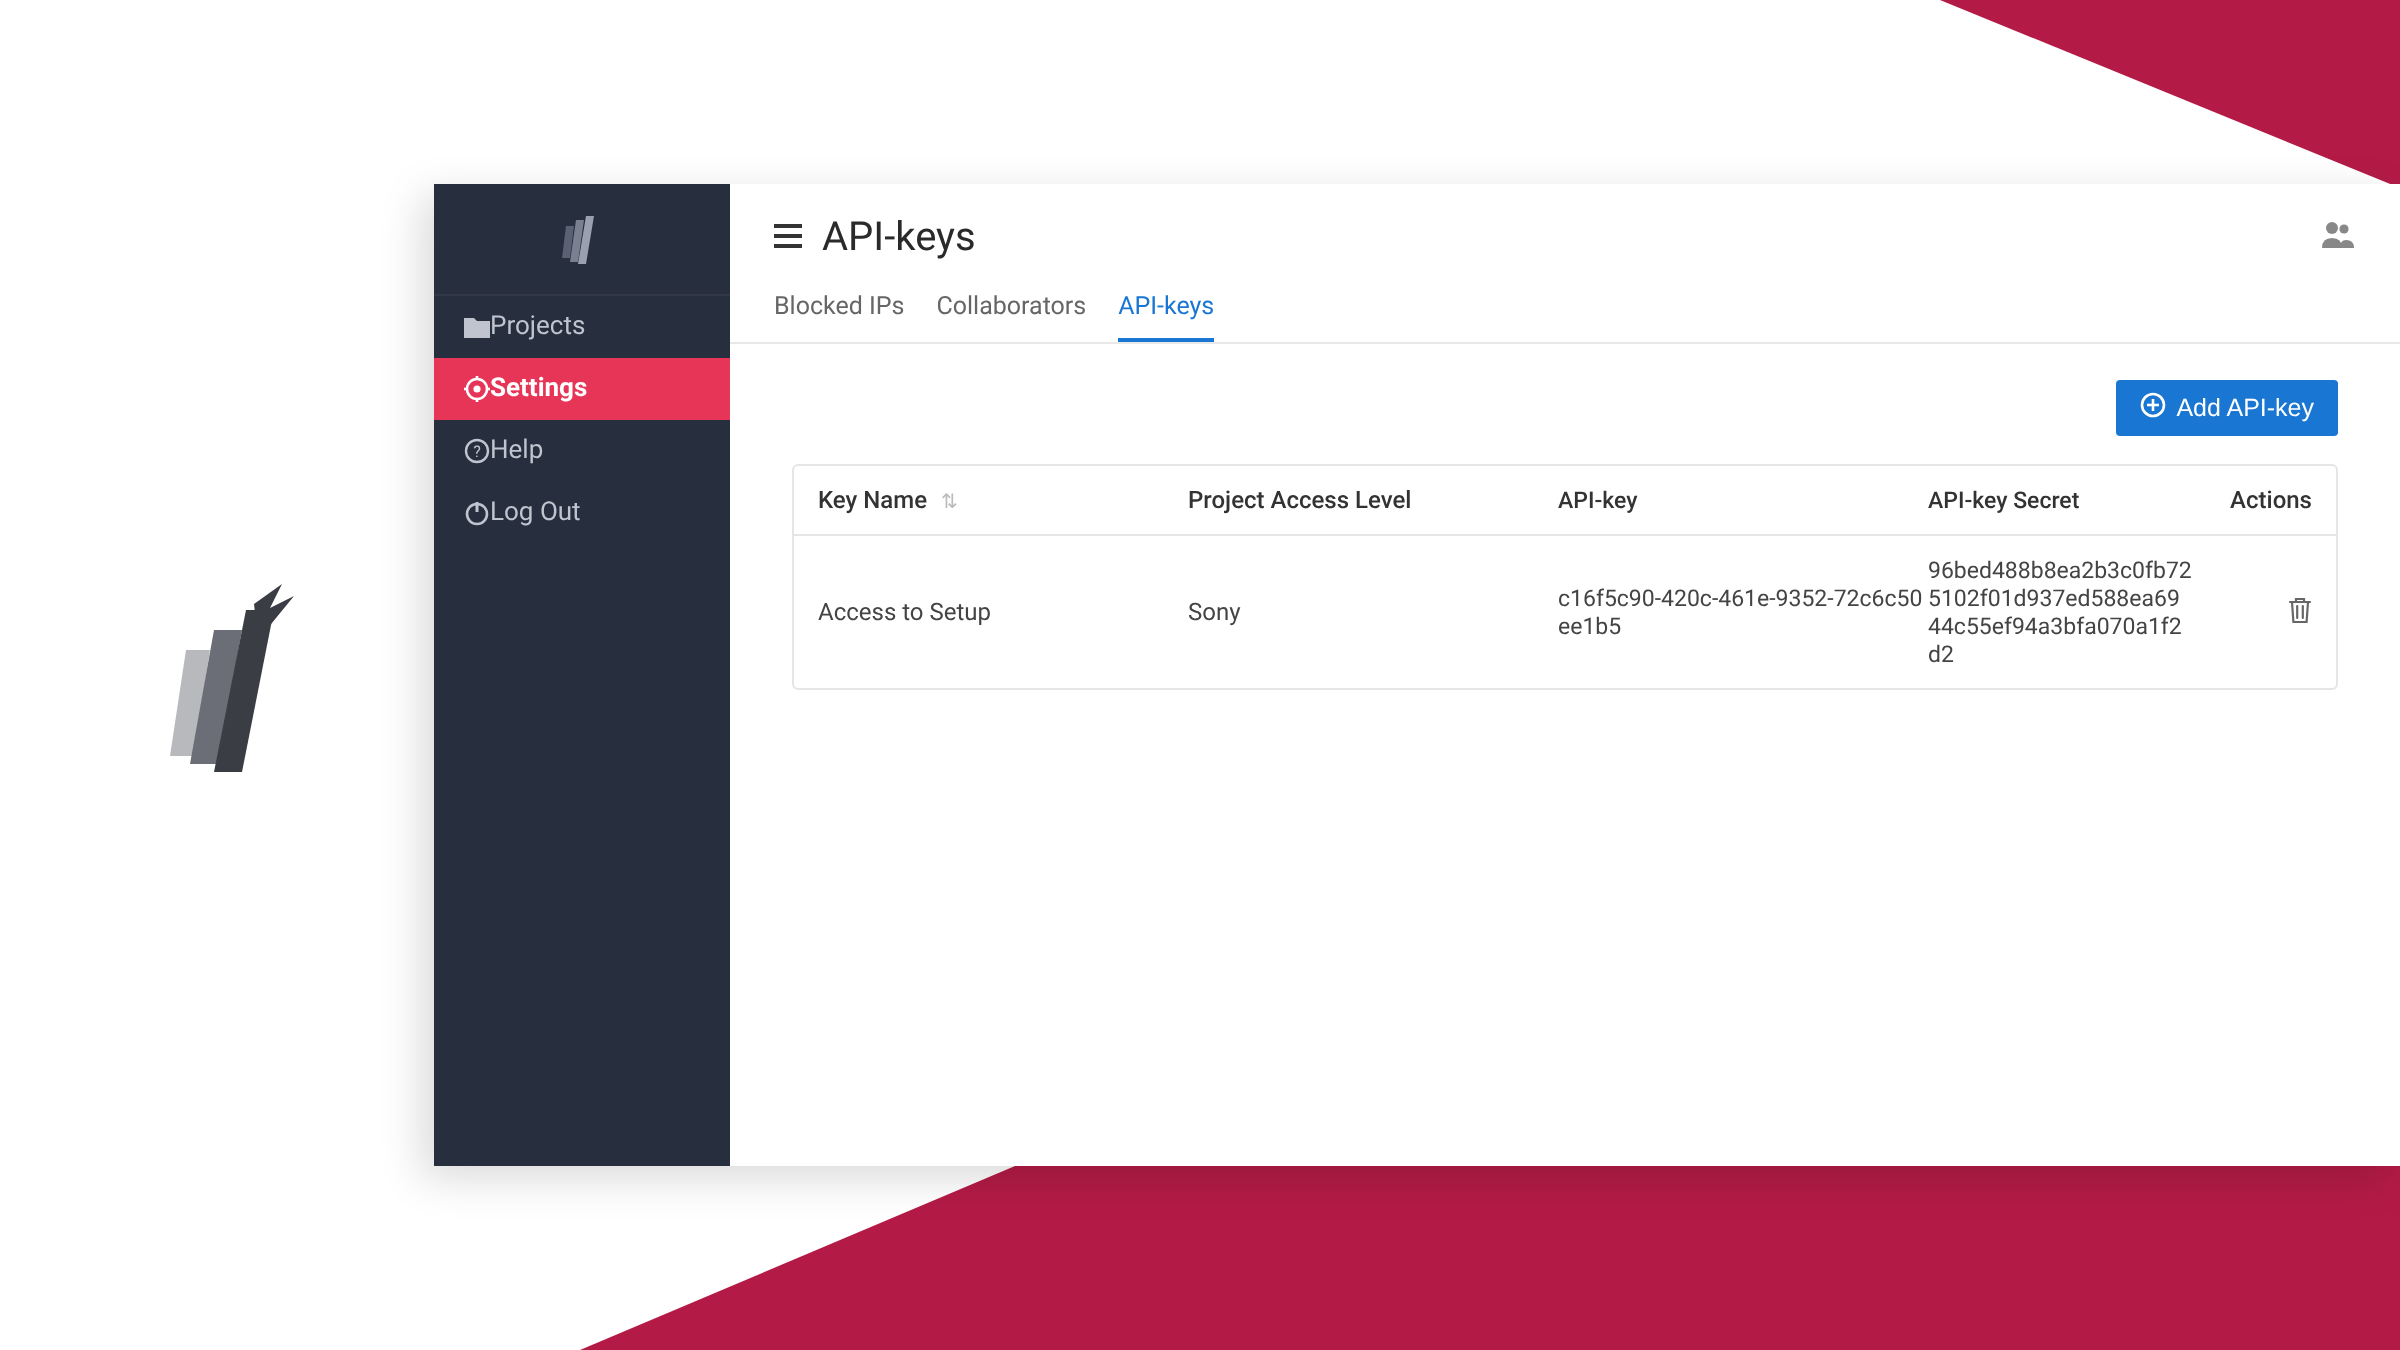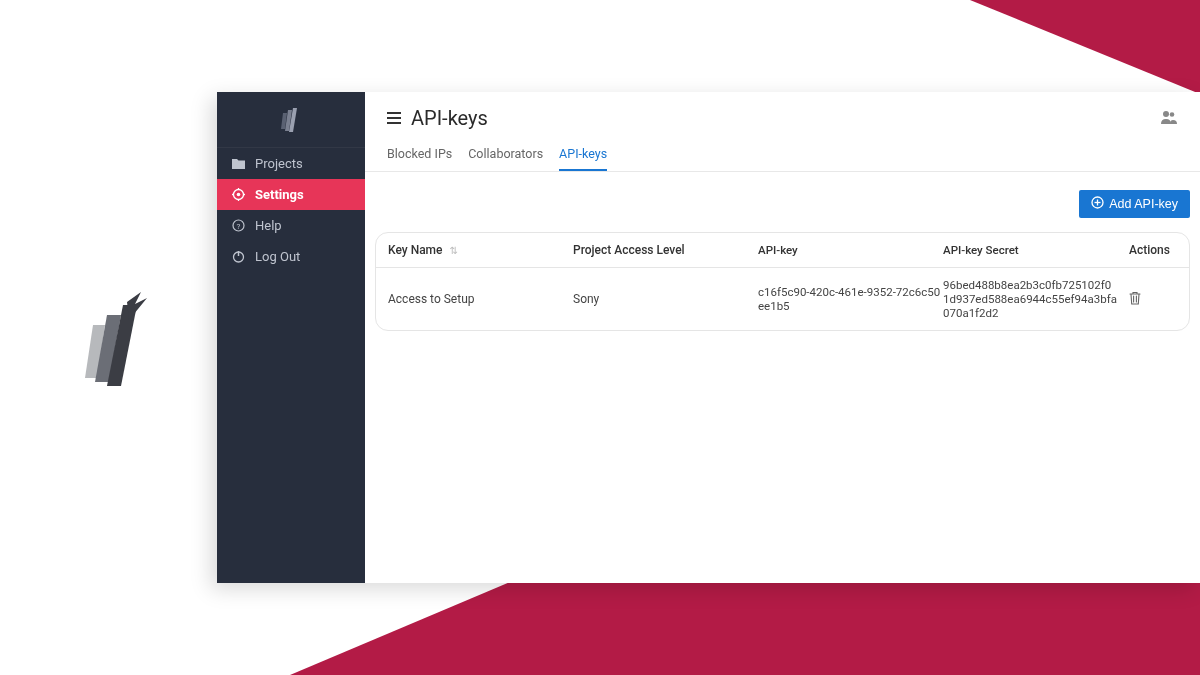--- a/index.html
+++ b/index.html
@@ -59,21 +59,20 @@
 .sidebar-header {
   height: 56px;
   display: flex;
   align-items: center;
   justify-content: center;
   border-bottom: 1px solid rgba(255,255,255,0.05);
 }
 .sidebar-item {
   display: flex;
   align-items: center;
-  gap: 10px;
   padding: 8px 14px;
   color: #bfc4cf;
   font-size: 13px;
   cursor: pointer;
 }
 .sidebar-item.active {
   background: #e73558;
   color: #fff;
   font-weight: bold;
 }
@@ -125,21 +124,21 @@
   padding: 8px 0;
   color: #666;
   cursor: pointer;
   border-bottom: 2px solid transparent;
 }
 .tab.active {
   color: #1976d2;
   border-bottom-color: #1976d2;
 }
 .content {
-  padding: 18px 10px;
+  padding: 18px 31px;
 }
 .toolbar {
   display: flex;
   justify-content: flex-end;
   margin-bottom: 14px;
 }
 .btn-primary {
   background: #1976d2;
   color: #fff;
   border: none;
@@ -147,41 +146,41 @@
   font-size: 12.5px;
   border-radius: 2px;
   cursor: pointer;
   display: flex;
   align-items: center;
   gap: 5px;
 }
 .table {
   width: 100%;
   border: 1px solid #e5e5e5;
-  border-radius: 13px;
+  border-radius: 3px;
   font-size: 12px;
 }
 .table-head, .table-row {
   display: flex;
   padding: 10px 12px;
 }
 .table-head {
   border-bottom: 1px solid #e5e5e5;
   color: #333;
   font-weight: 500;
 }
 .table-row {
   color: #444;
   align-items: center;
 }
 .col-name { width: 185px; }
 .col-level { width: 185px; }
 .col-key { width: 185px; word-break: break-all; font-size: 11.5px; }
 .col-secret { flex: 1; word-break: break-all; font-size: 11.5px; padding-right: 12px; }
-.col-actions { width: 48px; }
+.col-actions { width: 48px; text-align: right; }
 .sort-icon {
   display: inline-block;
   margin-left: 4px;
   color: #bbb;
   font-size: 10px;
 }
 .trash-btn {
   cursor: pointer;
   color: #666;
 }

